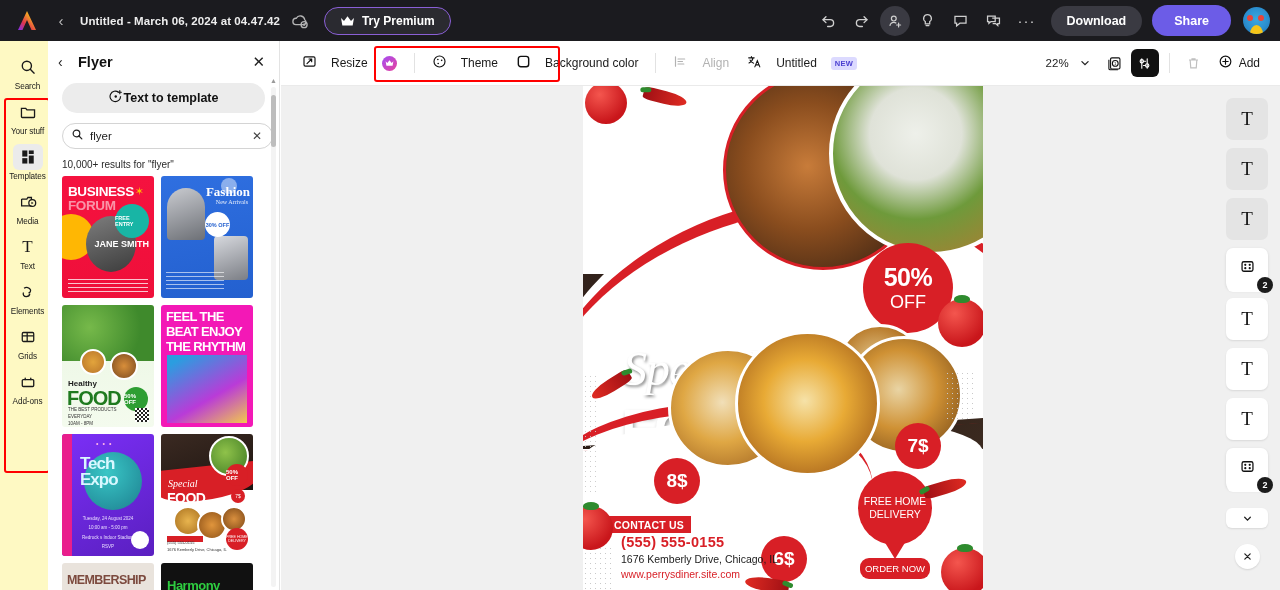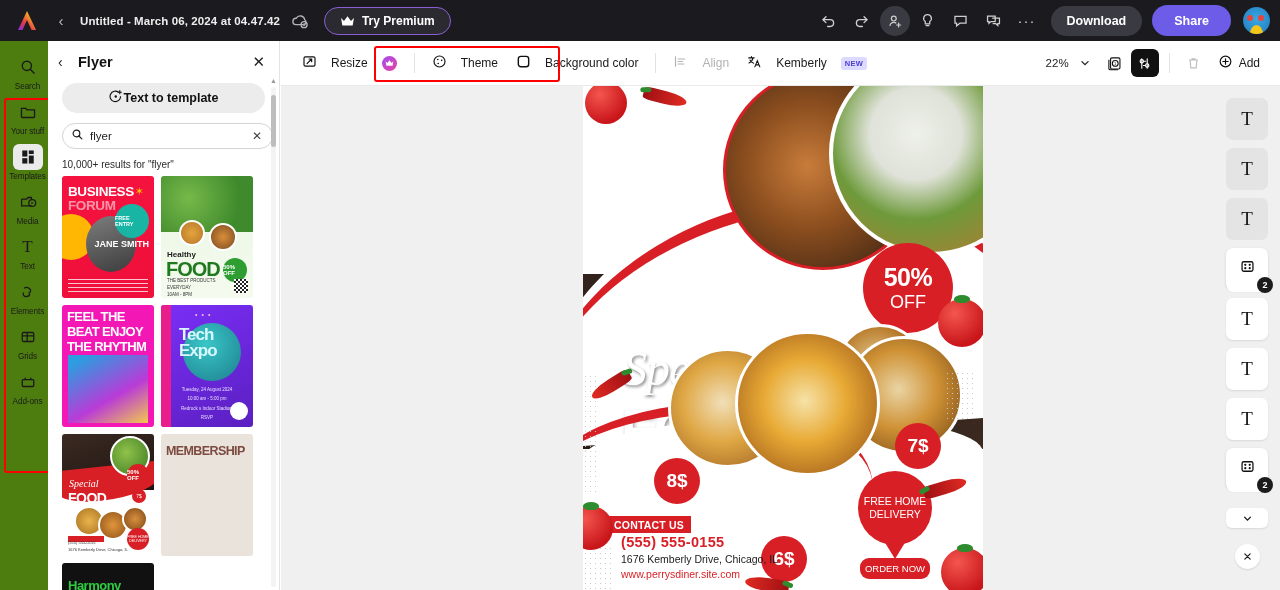--- a/index.html
+++ b/index.html
@@ -61,21 +61,21 @@
     border-radius: 50%; background: #e8443a; box-shadow: 11px 0 0 #e8443a;
   }
   .avatar::after {
     content: ""; position: absolute; left: 7px; bottom: 0px; width: 13px; height: 9px;
     background: #f5c518; border-radius: 50% 50% 0 0 / 100% 100% 0 0;
   }
 
   
   .rail {
     position: absolute; top: 41px; left: 0; width: 56px; height: 549px;
-    background: #4d7c0f; border-right: 1px solid #e8e8e8;
+    background: #fef9c3; border-right: 1px solid #e8e8e8;
     display: flex; flex-direction: column; align-items: center; padding-top: 8px;
   }
   .rail-item {
     width: 46px; padding: 5px 0 3px; display: flex; flex-direction: column;
     align-items: center; gap: 2px; cursor: pointer; position: relative;
   }
   .rail-ico {
     width: 30px; height: 26px; display: flex; align-items: center; justify-content: center;
     border-radius: 6px; color: #1a1a1a;
   }
@@ -588,20 +588,29 @@
         <div class="h1">BUSINESS</div>
         <div class="h2">FORUM</div>
         <div class="star">✶</div>
         <div class="pill">
             <span>FREE ENTRY</span>
           </div>
         <div class="nm">JANE SMITH</div>
         <div class="ft"></div>
       </div>
 
+      <div class="thumb t2">
+        <div class="bub"></div>
+          <div class="card"></div>
+          <div class="card2"></div>
+        <div class="h">Fashion</div>
+        <div class="hs">New Arrivals</div>
+        <div class="badge">30% OFF</div>
+        <div class="dots"></div>
+      </div>
 
       <div class="thumb t3">
         <div class="salad"></div>
           <div class="c1"></div>
           <div class="c2"></div>
         <div class="hh">Healthy</div>
         <div class="bg">FOOD</div>
         <div class="off">50% OFF</div>
         <div class="sm">
           <span>THE BEST PRODUCTS</span><br>
@@ -715,21 +724,21 @@
       </span>
       <span>Align</span>
     </div>
     <div class="tool">
       <span>
         <svg viewBox="0 0 18 18" width="15" height="15" fill="none" stroke="#111" stroke-width="1.3">
           <path d="M2 4.6h6.6M5.3 3v1.6M7.2 4.6c-.4 3-2.2 5-4.8 6.2M3.6 7.2c.8 2 2.4 3.2 4.4 3.8" stroke-linecap="round"></path>
           <path d="M9.4 15.4 12.4 8l3 7.4M10.5 13h3.9" stroke-linecap="round"></path>
         </svg>
       </span>
-      <span>Kemberly</span>
+      <span>Untitled</span>
       <span class="badge-new">NEW</span>
     </div>
 
     <div class="toolbar-right">
       <div class="zoom-val">22%</div>
       <div class="mini-btn">
         <svg viewBox="0 0 14 14" width="12" height="12" fill="none" stroke="#222" stroke-width="1.5" stroke-linecap="round">
             <path d="M3.4 5.4 7 9l3.6-3.6"></path>
           </svg>
       </div>

